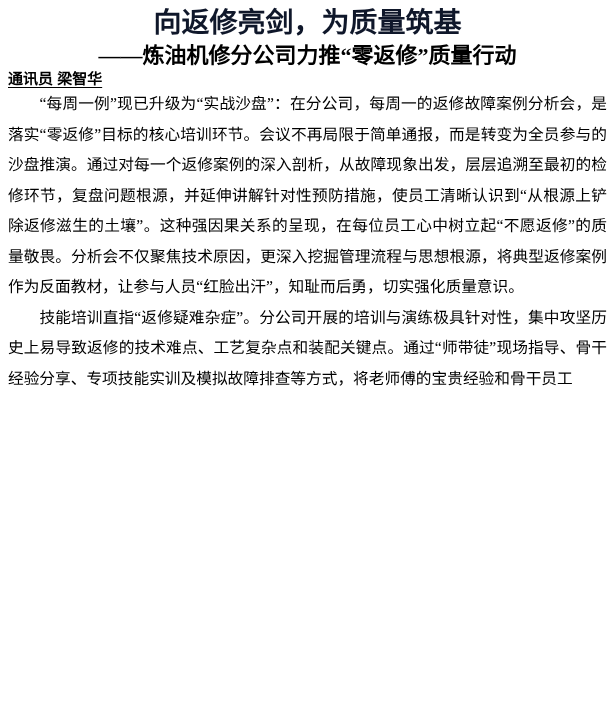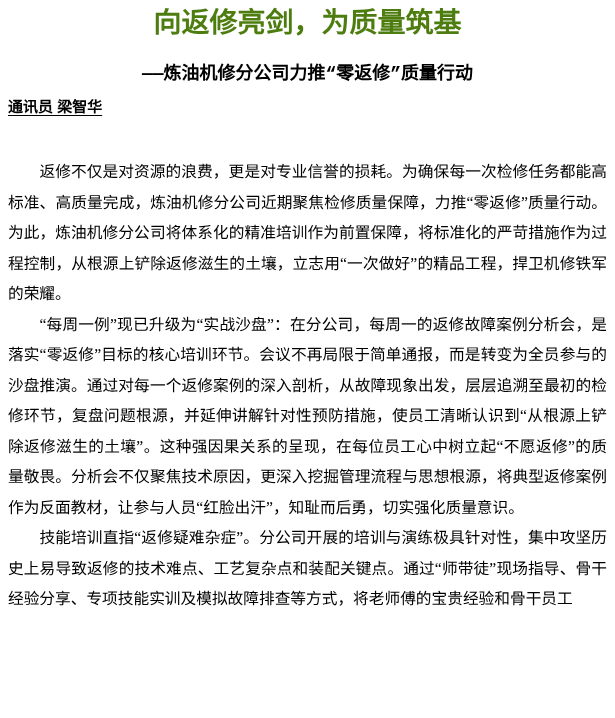--- a/index.html
+++ b/index.html
@@ -23,34 +23,34 @@
   .article-title {
     font-family: "Liberation Sans", "DejaVu Sans", sans-serif;
     font-weight: bold;
     font-size: 28px;
     line-height: 36px;
     text-align: center;
     color: #ff0000;
     margin: 0;
   }
   .article-subtitle {
-    font-family: Liberation Mono, monospace;
-    font-size: 18px;
+    font-family: Liberation Serif, serif;
+    font-size: 22px;
     line-height: 26px;
     text-align: center;
-    margin: 20px 0 0 0;
+    margin: 2px 0 0 0;
   }
   .byline {
     font-family: "Liberation Sans", "DejaVu Sans", sans-serif;
     font-weight: bold;
     font-size: 15px;
     line-height: 20px;
     text-decoration: underline;
     text-underline-offset: 3px;
-    margin: 10px 0 0 0;
+    margin: 0 0 0 0;
   }
   .body-text p {
     font-family: "Liberation Serif", "DejaVu Serif", serif;
     font-size: 15.7px;
     line-height: 30.5px;
     text-align: justify;
     text-indent: 2em;
     margin: 0;
   }
   p.intro-paragraph {
@@ -63,29 +63,28 @@
     line-height: 30.5px;
     text-indent: 2em;
     margin: 36px 0 0 0;
   }
 </style>
 </head>
 <body>
 
 <div class="page">
 
-  <h1 class="article-title" style="color: #4d7c0f;">向返修亮剑，为质量筑基</h1>
+  <h1 class="article-title" style="color: #0f172a;">向返修亮剑，为质量筑基</h1>
 
   <h2 class="article-subtitle">——炼油机修分公司力推“零返修”质量行动</h2>
 
   <div class="byline">通讯员 梁智华</div>
 
   <div class="body-text">
 
-    <p class="intro-paragraph">返修不仅是对资源的浪费，更是对专业信誉的损耗。为确保每一次检修任务都能高标准、高质量完成，炼油机修分公司近期聚焦检修质量保障，力推“零返修”质量行动。为此，炼油机修分公司将体系化的精准培训作为前置保障，将标准化的严苛措施作为过程控制，从根源上铲除返修滋生的土壤，立志用“一次做好”的精品工程，捍卫机修铁军的荣耀。</p>
 
 
 
     <p>“每周一例”现已升级为“实战沙盘”：在分公司，每周一的返修故障案例分析会，是落实“零返修”目标的核心培训环节。会议不再局限于简单通报，而是转变为全员参与的沙盘推演。通过对每一个返修案例的深入剖析，从故障现象出发，层层追溯至最初的检修环节，复盘问题根源，并延伸讲解针对性预防措施，使员工清晰认识到“从根源上铲除返修滋生的土壤”。这种强因果关系的呈现，在每位员工心中树立起“不愿返修”的质量敬畏。分析会不仅聚焦技术原因，更深入挖掘管理流程与思想根源，将典型返修案例作为反面教材，让参与人员“红脸出汗”，知耻而后勇，切实强化质量意识。</p>
 
     <p>技能培训直指“返修疑难杂症”。分公司开展的培训与演练极具针对性，集中攻坚历史上易导致返修的技术难点、工艺复杂点和装配关键点。通过“师带徒”现场指导、骨干经验分享、专项技能实训及模拟故障排查等方式，将老师傅的宝贵经验和骨干员工</p>
 
   </div>
 
 </div>

